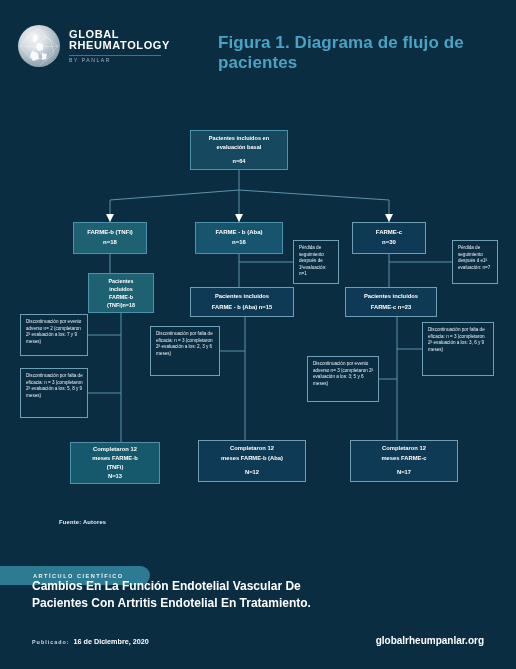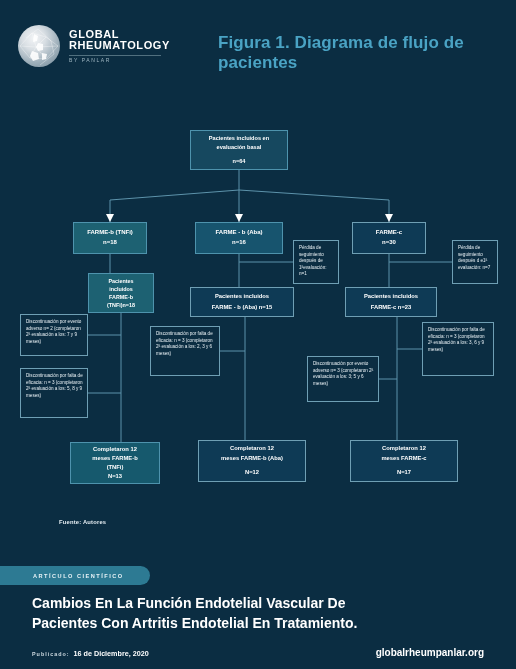--- a/index.html
+++ b/index.html
@@ -68,23 +68,23 @@
 
   .edges{position:absolute;left:0;top:0;width:516px;height:430px;pointer-events:none;}
 
   .fuente{position:absolute;left:59px;top:519px;font-size:5.8px;font-weight:bold;color:#e6eef3;letter-spacing:.2px;}
 
   
   .footer{position:absolute;left:0;top:560px;width:516px;height:109px;}
   .badge{position:absolute;left:0;top:6px;width:150px;height:19px;background:#2d7a93;
     border-radius:0 10px 10px 0;display:flex;align-items:center;}
   .badge span{margin-left:33px;font-size:5.6px;font-weight:bold;letter-spacing:1.5px;color:#e8f3f7;}
-  .art-title{position:absolute;left:32px;top:33px;width:440px;font-size:14px;font-weight:bold;
+  .art-title{position:absolute;left:32px;top:18px;width:440px;font-size:12px;font-weight:bold;
     color:#ffffff;line-height:1.45;}
-  .pubrow{position:absolute;left:32px;top:75px;width:452px;display:flex;align-items:baseline;margin-top:12px;}
+  .pubrow{position:absolute;left:32px;top:75px;width:452px;display:flex;align-items:baseline;}
   .pub-lbl{font-size:5.4px;font-weight:bold;letter-spacing:1px;color:#cdd9e0;}
   .pub-val{font-size:7.2px;font-weight:bold;color:#ffffff;margin-left:4px;}
   .site{margin-left:auto;font-size:10px;font-weight:bold;color:#ffffff;text-align:center;}
 </style>
 </head>
 <body>
 
 <div class="page">
 
   <div class="header">

